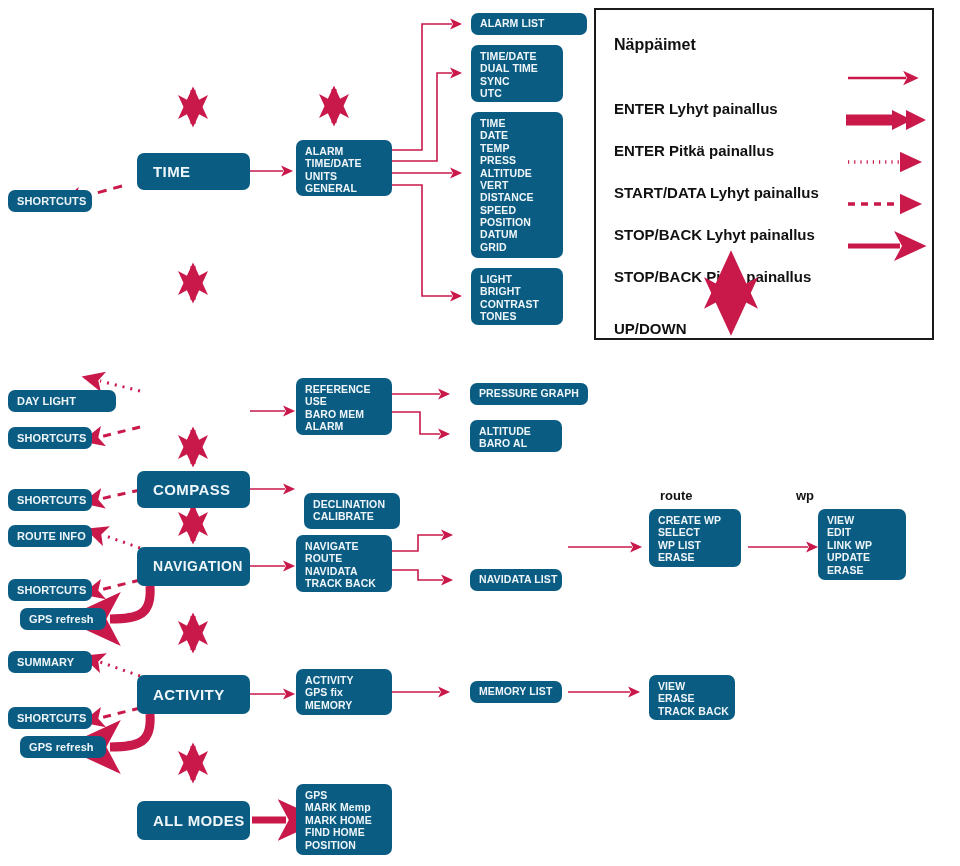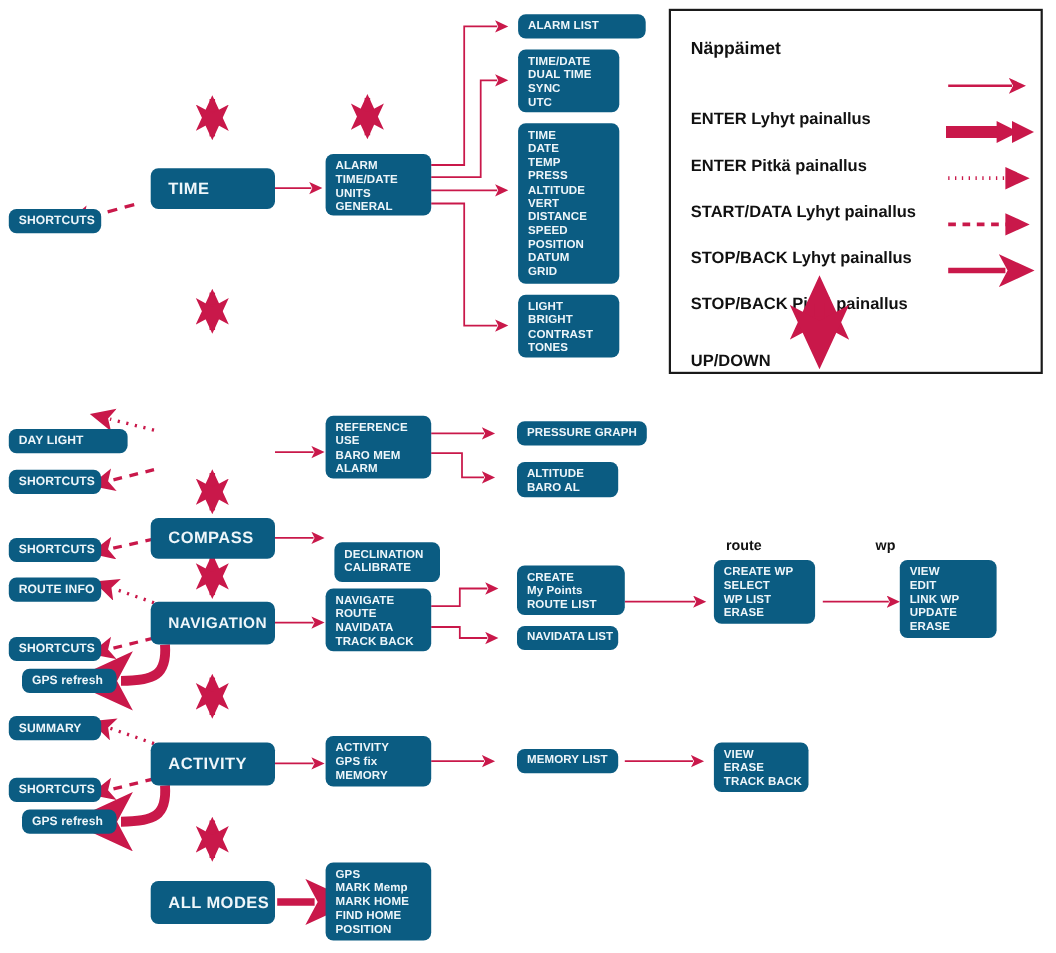--- a/index.html
+++ b/index.html
@@ -48,21 +48,21 @@
   .flabel{
     position:absolute;
     font-size:13px;
     font-weight:bold;
     color:#111;
     white-space:nowrap;
   }
   
   #legend{
     position:absolute;
-    left:608px; top:8px;
+    left:594px; top:8px;
     width:340px; height:332px;
     border:2px solid #1a1a1a;
     background:#fff;
     box-sizing:border-box;
   }
   .lg-title{
     position:absolute;
     left:18px; top:26px;
     font-size:16px;font-weight:bold;color:#111;
   }
@@ -293,25 +293,20 @@
   </div>
   <div class="node title" style="left:137px;top:547px;width:113px;height:39px;font-size:14px;">
     <span>NAVIGATION</span>
   </div>
   <div class="node list" style="left:296px;top:535px;width:96px;height:57px;">
     <span class="ln">NAVIGATE</span>
     <span class="ln">ROUTE</span>
     <span class="ln">NAVIDATA</span>
     <span class="ln">TRACK BACK</span>
   </div>
-  <div class="node list" style="left:470px;top:514px;width:98px;height:45px;">
-    <span class="ln">CREATE</span>
-    <span class="ln">My Points</span>
-    <span class="ln">ROUTE LIST</span>
-  </div>
   <div class="node list" style="left:470px;top:569px;width:92px;height:22px;padding-top:4px;">
     <span class="ln">NAVIDATA LIST</span>
   </div>
   <div class="flabel" style="left:660px;top:488px;">route</div>
   <div class="node list" style="left:649px;top:509px;width:92px;height:58px;">
     <span class="ln">CREATE WP</span>
     <span class="ln">SELECT</span>
     <span class="ln">WP LIST</span>
     <span class="ln">ERASE</span>
   </div>

